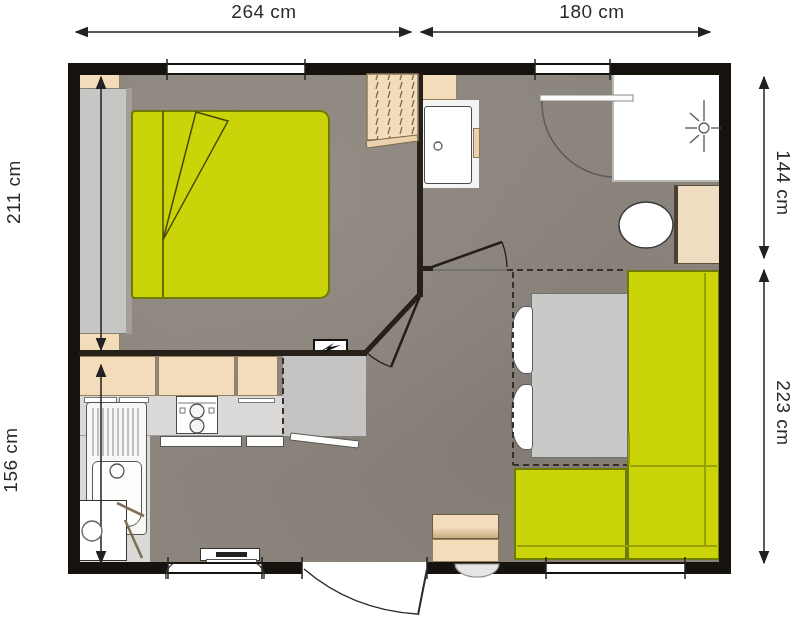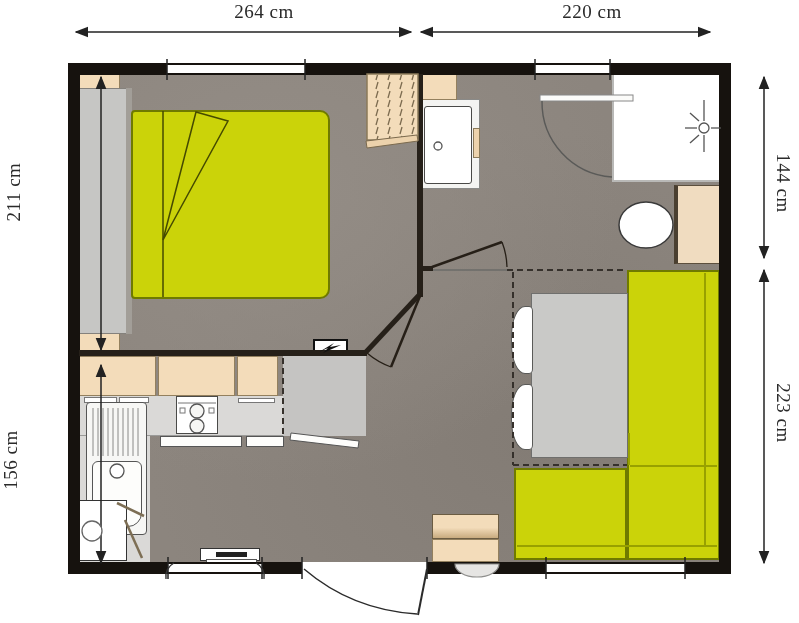--- a/index.html
+++ b/index.html
@@ -1,38 +1,38 @@
 <!DOCTYPE html>
 <html><head>
 <meta charset="utf-8">
 <style>
   html,body{margin:0;padding:0;background:#fff;}
   #stage{position:relative;width:799px;height:623px;background:#ffffff;overflow:hidden;
-         font-family:Liberation Serif, serif;}
+         font-family:Liberation Sans, sans-serif;}
   .abs{position:absolute;box-sizing:border-box;}
   .dim{position:absolute;font-size:19px;color:#2a2a2a;letter-spacing:.5px;text-align:center;width:100px;}
   .rotL{transform:rotate(-90deg);}
   .rotR{transform:rotate(90deg);}
   .wall{position:absolute;background:#16120e;box-sizing:border-box;}
   .iwall{position:absolute;background:#262019;box-sizing:border-box;}
   .win{position:absolute;background:#ffffff;border-top:2.5px solid #16120e;border-bottom:2.5px solid #16120e;box-sizing:border-box;}
   .tan{background:#f3dcba;border:1.5px solid #93805e;}
   .tan2{background:#ecd2ac;border:1px solid #8a7a5a;}
   .gray-furn{background:#c6c6c4;border:1px solid #84817c;}
   .green{background:#cbd309;border:2px solid #6f7a00;}
   .whitebox{background:#ffffff;border:1.5px solid #4a4a48;}
   svg{position:absolute;left:0;top:0;pointer-events:none;}
 </style>
 </head>
 <body>
 
 <div id="stage">
 
   <div class="dim" style="left:214px;top:1px;">264 cm</div>
-  <div class="dim" style="left:542px;top:1px;">220 cm</div>
+  <div class="dim" style="left:542px;top:1px;">180 cm</div>
   <div class="dim rotL" style="left:-36px;top:181px;">211 cm</div>
   <div class="dim rotL" style="left:-39px;top:449px;">156 cm</div>
   <div class="dim rotR" style="left:733px;top:172px;">144 cm</div>
   <div class="dim rotR" style="left:733px;top:402px;">223 cm</div>
 
   <div class="abs" style="left:79px;top:74px;width:641px;height:489px;
               background:radial-gradient(ellipse at 30% 25%, #948d86 0%, rgba(148,141,134,0) 55%),
                          radial-gradient(ellipse at 70% 75%, #837c75 0%, rgba(131,124,117,0) 60%),#8c857e;"></div>
 
   <div class="abs" style="left:79px;top:396px;width:204px;height:40px;background:#dad9d7;border-bottom:1px solid #9a9a98;"></div>

